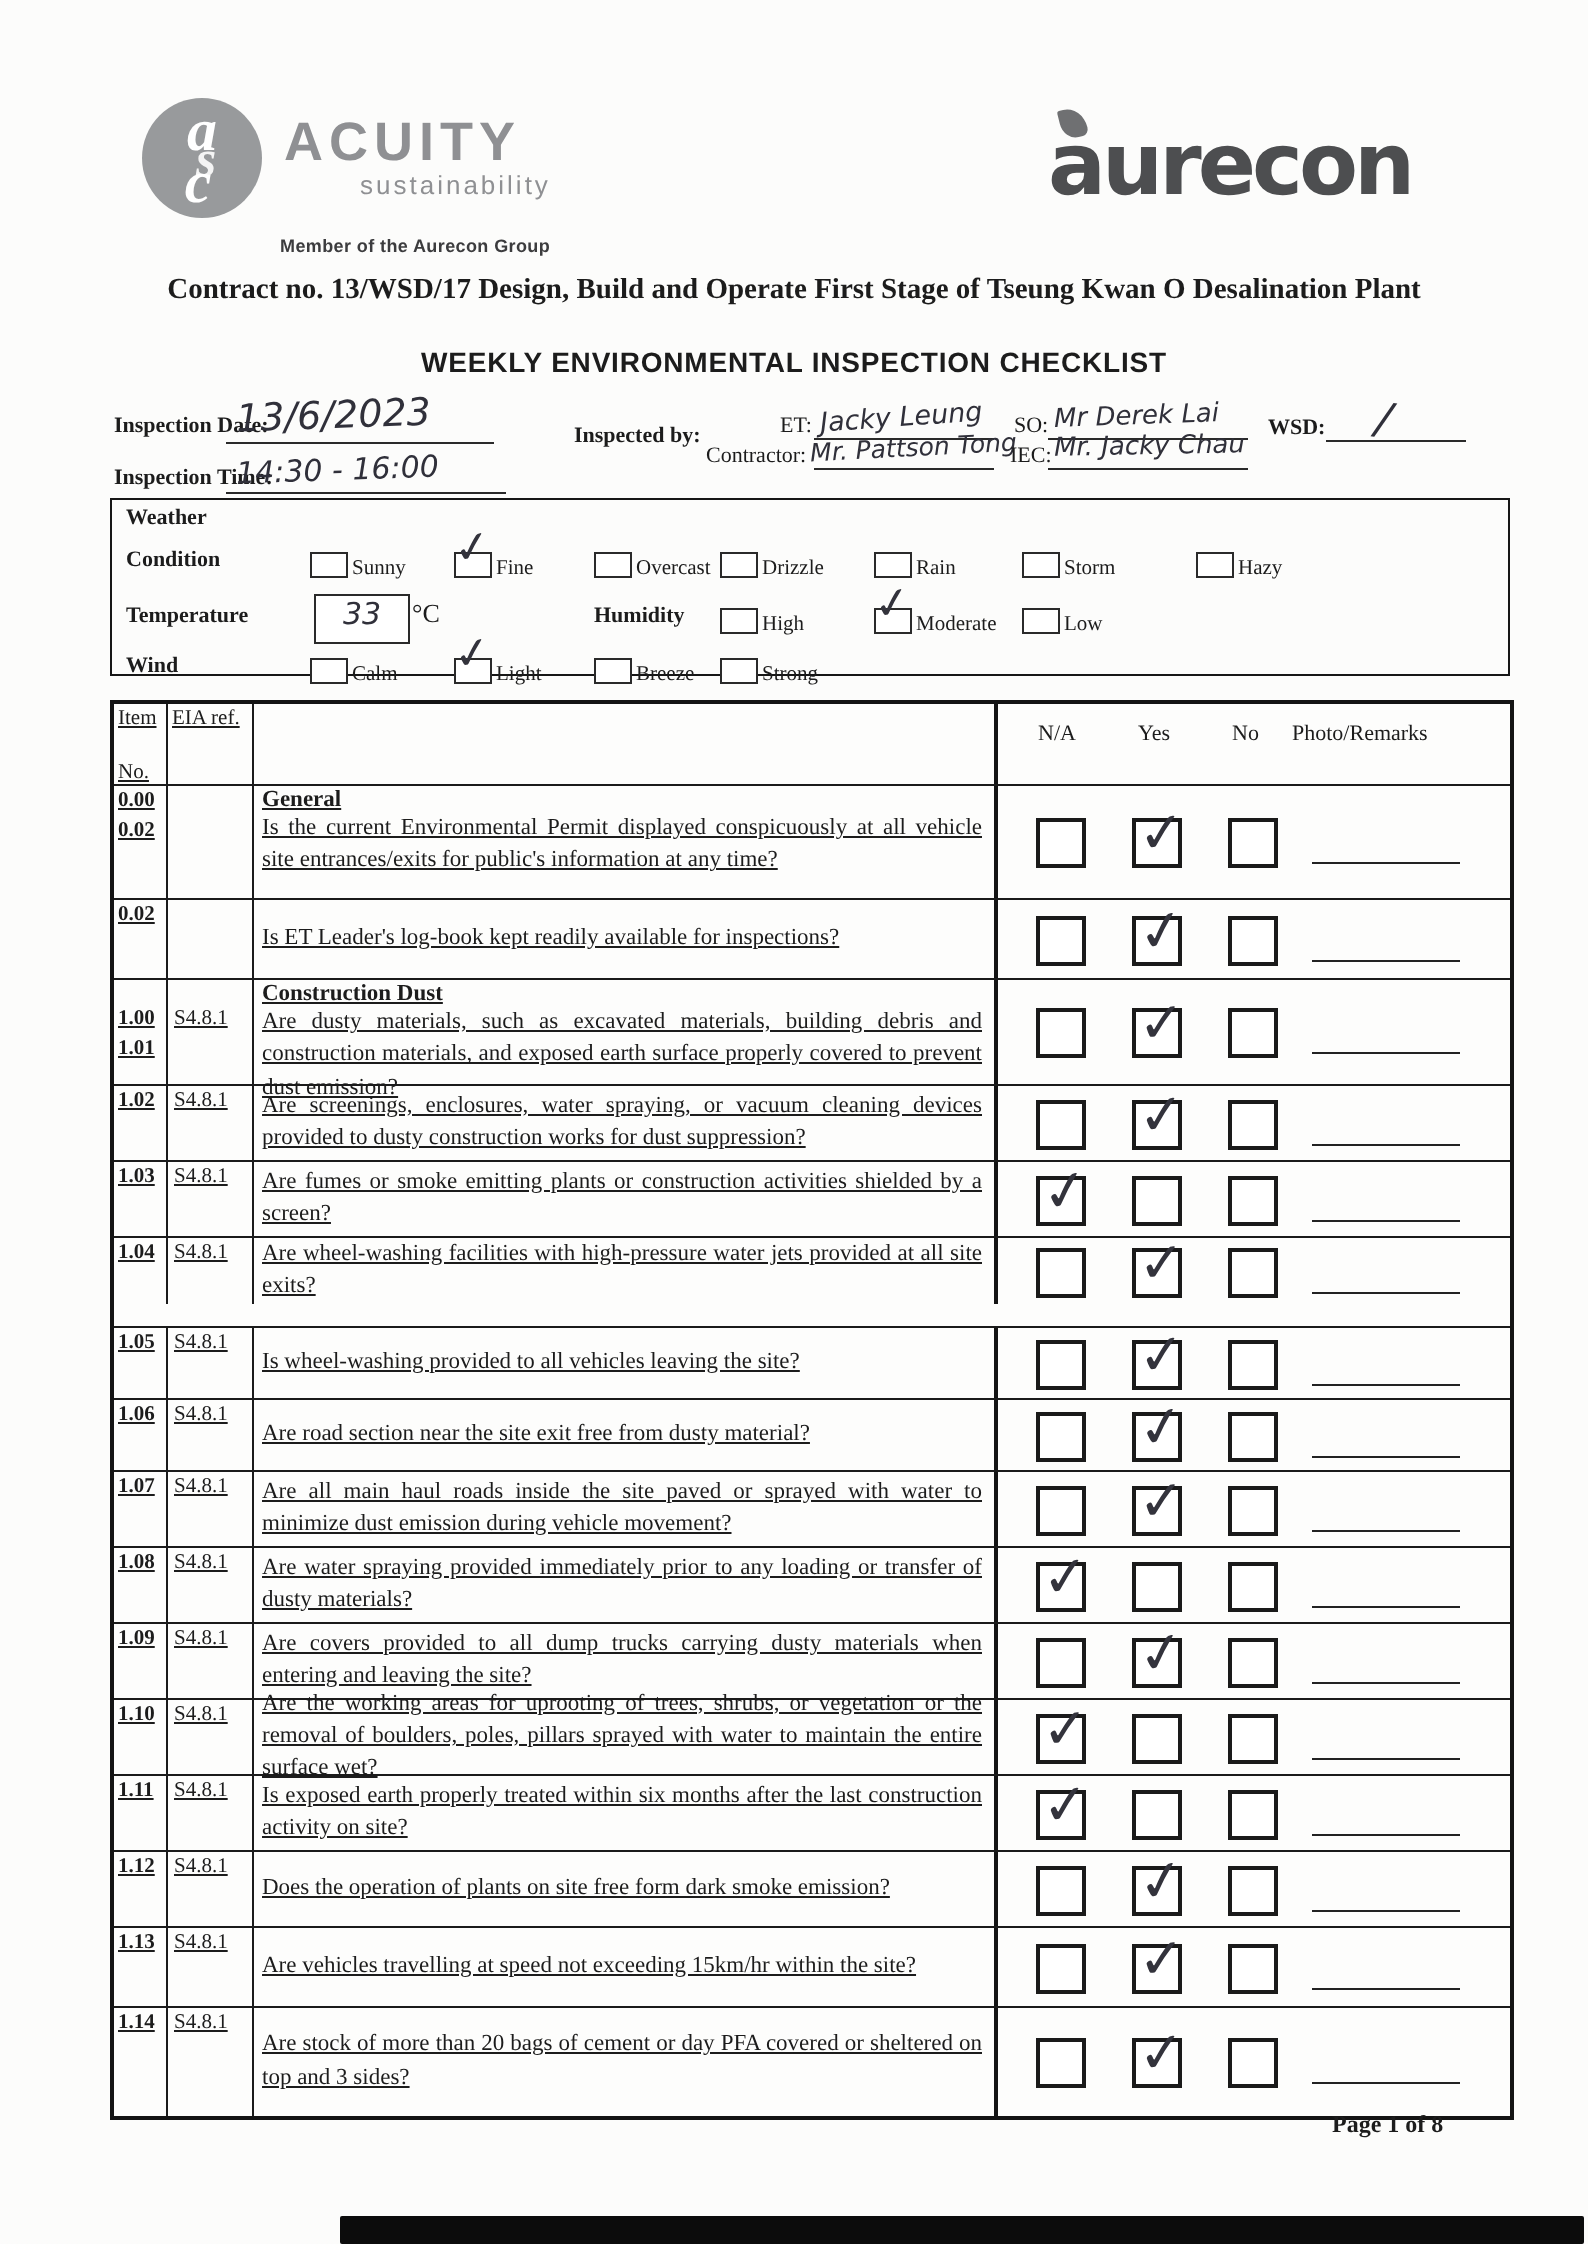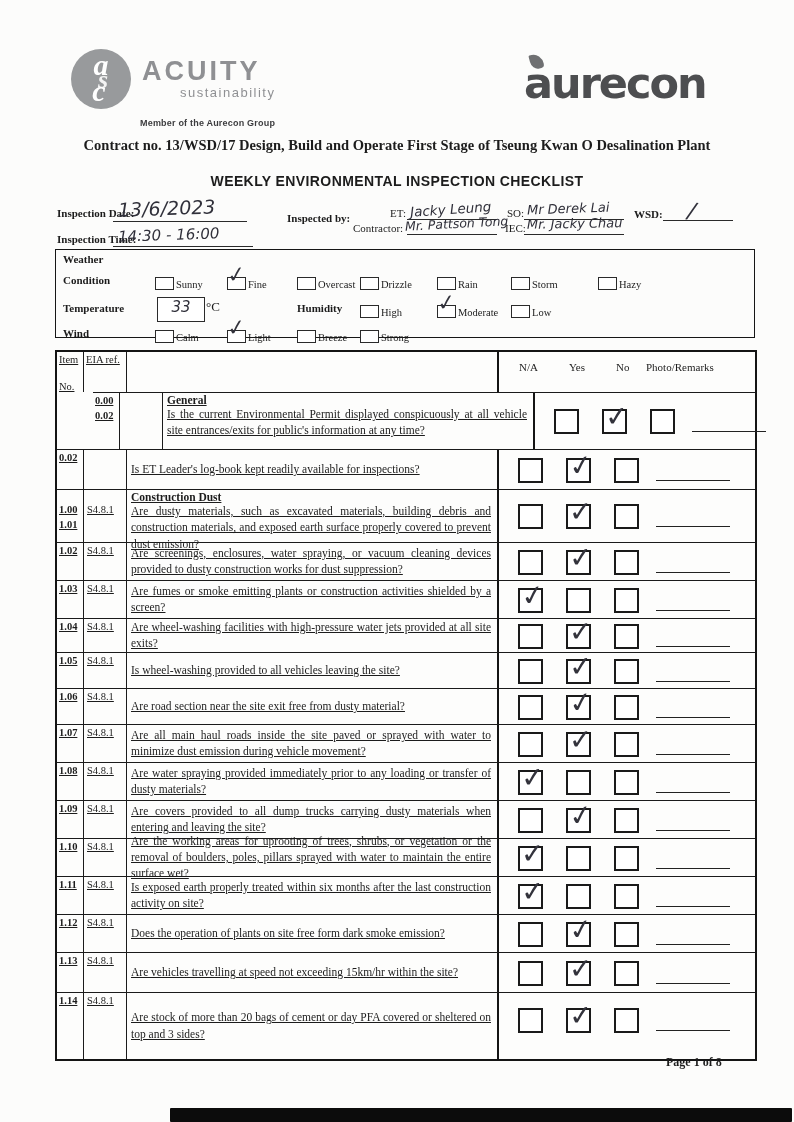--- a/index.html
+++ b/index.html
@@ -177,21 +177,21 @@
     <div class="h-eia">EIA ref.</div>
     <div class="h-q"></div>
     <div class="h-ans">
       <span style="left:20px;">N/A</span>
       <span style="left:70px;">Yes</span>
       <span style="left:117px;">No</span>
       <span style="left:147px;">Photo/Remarks</span>
     </div>
   </div>
 
-<div class="trow" style="height: 57px; margin-left: 36px;">
+<div class="trow" style="height: 57px;">
       <div class="c-item">
         <div class="iline">0.00</div>
         <div class="iline">0.02</div>
       </div>
       <div class="c-eia"></div>
       <div class="c-q">
         <div class="sec">General</div>
         <div class="qtext">Is the current Environmental Permit displayed conspicuously at all vehicle site entrances/exits for public's information at any time?</div>
       </div>
       <div class="c-ans">
@@ -283,21 +283,21 @@
       </div>
       <div class="c-ans">
         <div class="abox" style="left: 19px; top: 5px;"></div>
         <div class="abox" style="left: 67px; top: 5px;">
           <span class="atick" style="transform: rotate(-2deg);">✓</span>
         </div>
         <div class="abox" style="left: 115px; top: 5px;"></div>
         <div class="rline" style="top: 27px;"></div>
       </div>
     </div>
-    <div class="trow" style="height: 36px;">
+    <div class="trow" style="height: 36px; margin-top: 11px;">
       <div class="c-item">
         <div class="iline">1.05</div>
       </div>
       <div class="c-eia">S4.8.1</div>
       <div class="c-q center">
         <div class="qtext">Is wheel-washing provided to all vehicles leaving the site?</div>
       </div>
       <div class="c-ans">
         <div class="abox" style="left: 19px; top: 6px;"></div>
         <div class="abox" style="left: 67px; top: 6px;">
@@ -436,21 +436,21 @@
       </div>
       <div class="c-ans">
         <div class="abox" style="left: 19px; top: 8px;"></div>
         <div class="abox" style="left: 67px; top: 8px;">
           <span class="atick" style="transform: rotate(-2deg);">✓</span>
         </div>
         <div class="abox" style="left: 115px; top: 8px;"></div>
         <div class="rline" style="top: 30px;"></div>
       </div>
     </div>
-    <div class="trow" style="height: 67px;">
+    <div class="trow" style="height: 55px;">
       <div class="c-item">
         <div class="iline">1.14</div>
       </div>
       <div class="c-eia">S4.8.1</div>
       <div class="c-q center">
         <div class="qtext">Are stock of more than 20 bags of cement or day PFA covered or sheltered on top and 3 sides?</div>
       </div>
       <div class="c-ans">
         <div class="abox" style="left: 19px; top: 15px;"></div>
         <div class="abox" style="left: 67px; top: 15px;">

